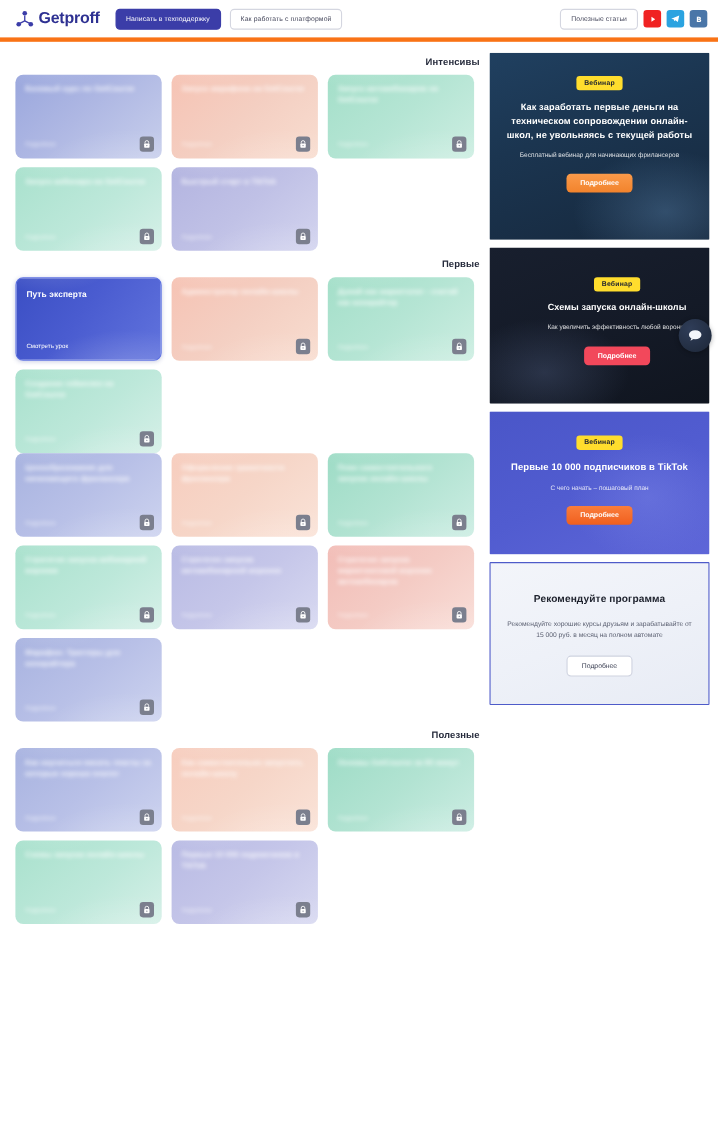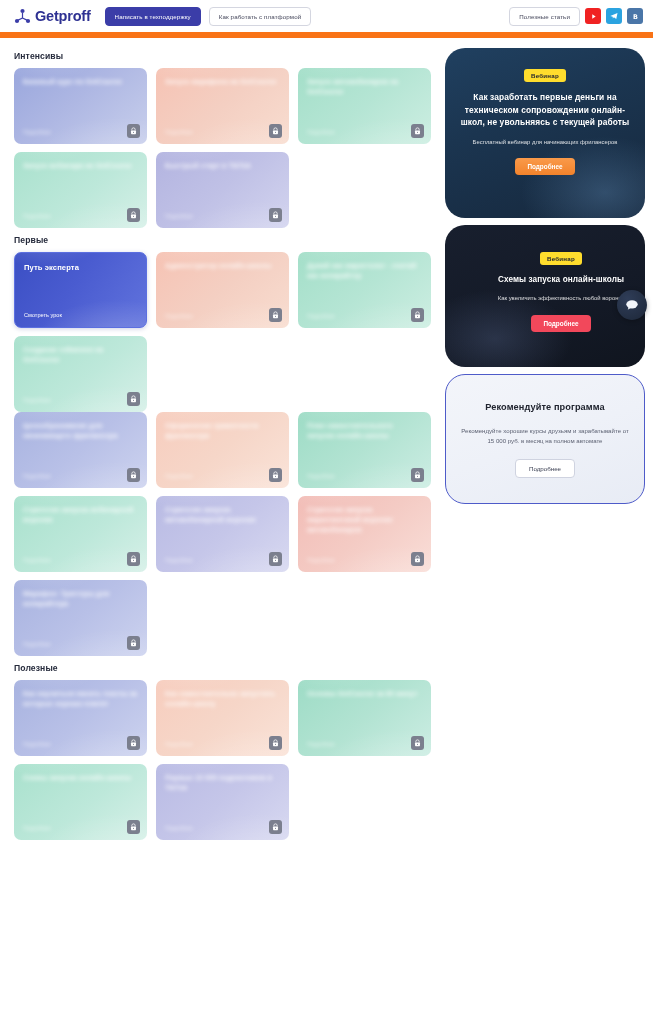--- a/index.html
+++ b/index.html
@@ -10,21 +10,21 @@
     height: 1024px;
     background: #ffffff;
     font-family: "Liberation Sans", sans-serif;
     overflow: hidden;
     position: relative;
   }
 
   
   .header {
     height: 38px;
-    border-bottom: 6px solid #f97316;
+    border-bottom: 4px solid #f97316;
     display: flex;
     align-items: center;
     padding: 0 10px 0 14px;
     background: #fff;
     gap: 8px;
   }
   .logo {
     display: flex;
     align-items: center;
     gap: 4px;
@@ -79,20 +79,21 @@
   }
   .col-main { width: 422px; flex: none; }
   .col-side { width: 200px; flex: none; }
 
   .section-title {
     font-size: 8.6px;
     font-weight: bold;
     color: #262b3c;
     margin: 3px 0 7px 0;
     letter-spacing: 0.1px;
+    text-align: right;
   }
   .section-title.tight { margin-top: 7px; }
 
   .grid {
     display: flex;
     flex-wrap: wrap;
     gap: 8px 9px;
   }
 
   
@@ -161,21 +162,21 @@
   .g-active { background: linear-gradient(125deg,#3b4fc4 0%,#4a5cd0 45%,#6173dd 100%); }
   .g-mint2  { background: linear-gradient(140deg,#a9e1cd 0%,#bde8da 55%,#d6f0e8 100%); }
   .g-peach2 { background: linear-gradient(140deg,#f7cdbe 0%,#f6d6c8 50%,#fae3d8 100%); }
   .g-blue2  { background: linear-gradient(140deg,#a8b3e0 0%,#b8c0e7 50%,#cdd3ef 100%); }
   .g-pink   { background: linear-gradient(140deg,#f2bdb7 0%,#f4cbc4 50%,#f9ded8 100%); }
   .g-lilac  { background: linear-gradient(140deg,#b9bbe4 0%,#c5c6e9 50%,#d8d9f1 100%); }
   .g-teal   { background: linear-gradient(140deg,#9edcc6 0%,#b2e3d2 50%,#ccede3 100%); }
 
   
   .banner {
-    border-radius: 20px;
+    border-radius: 1px;
     position: relative;
     overflow: hidden;
     margin-bottom: 7px;
     padding: 11px 12px 13px 12px;
     text-align: center;
   }
   .banner.b1 {
     height: 170px;
     background:
       radial-gradient(120px 80px at 80% 85%, rgba(90,130,170,0.40), rgba(0,0,0,0) 70%),
@@ -574,20 +575,21 @@
               <circle cx="4" cy="6" r="0.65" fill="#7b7f8e"></circle>
             </svg>
           </div>
         </div>
       </div>
     </div>
 
   <div class="col-side" id="sidebar">
       <div class="banner b1"><div class="badge">Вебинар</div><div class="banner-title">Как заработать первые деньги на техническом сопровождении онлайн-школ, не увольняясь с текущей работы</div><div class="banner-sub">Бесплатный вебинар для начинающих фрилансеров</div><div class="banner-btn btn-orange">Подробнее</div></div>
       <div class="banner b2"><div class="badge">Вебинар</div><div class="banner-title">Схемы запуска онлайн-школы</div><div class="banner-sub">Как увеличить эффективность любой воронки</div><div class="banner-btn btn-red">Подробнее</div></div>
+      <div class="banner b3"><div class="badge">Вебинар</div><div class="banner-title">Первые 10 000 подписчиков в TikTok</div><div class="banner-sub">С чего начать – пошаговый план</div><div class="banner-btn btn-orange2">Подробнее</div></div>
       <div class="banner b4"><div class="banner-title">Рекомендуйте программа</div><div class="banner-sub">Рекомендуйте хорошие курсы друзьям и зарабатывайте от 15 000 руб. в месяц на полном автомате</div><div class="btn-outline">Подробнее</div></div>
     </div>
 </div>
 
 <div class="chat-widget">
   <svg width="16" height="16" viewBox="0 0 18 18">
     <ellipse cx="9" cy="8.2" rx="6.4" ry="4.6" fill="#f2f5fa"></ellipse>
     <path d="M5.2 11.6 L4.2 14.4 L7.6 12.4 Z" fill="#f2f5fa"></path>
   </svg>
 </div>

